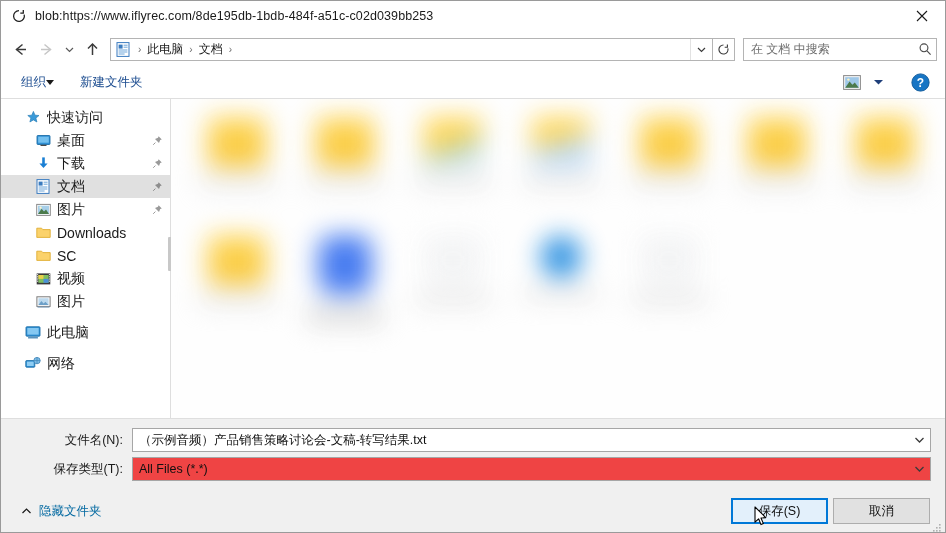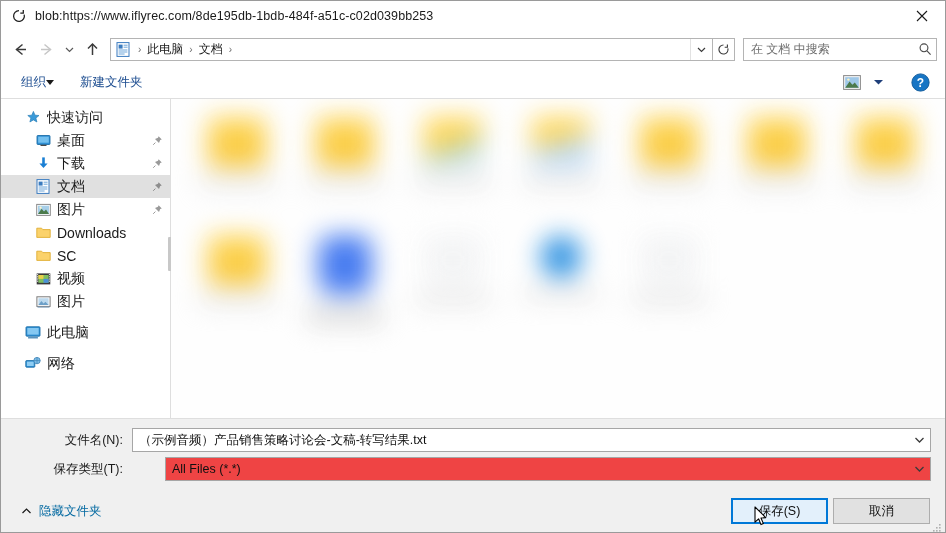--- a/index.html
+++ b/index.html
@@ -231,21 +231,21 @@
   }
   .ico-faint { background: #f3f4f5; border-radius: 4px; }
 
   
   .formarea {
     background: #f0f0f0;
     padding: 9px 14px 8px 23px;
     flex: none;
   }
   .frow { display: flex; align-items: center; height: 24px; }
-  .frow + .frow { margin-top: 5px; gap: 33px; }
+  .frow + .frow { margin-top: 5px; }
   .flabel {
     width: 108px; flex: none; text-align: right;
     font-size: 12.5px; color: #1a1a1a;
     padding-right: 9px; white-space: nowrap;
   }
   .fctl {
     flex: 1 1 auto; height: 24px;
     border: 1px solid #a6a6a6;
     display: flex; align-items: center;
     min-width: 0;

